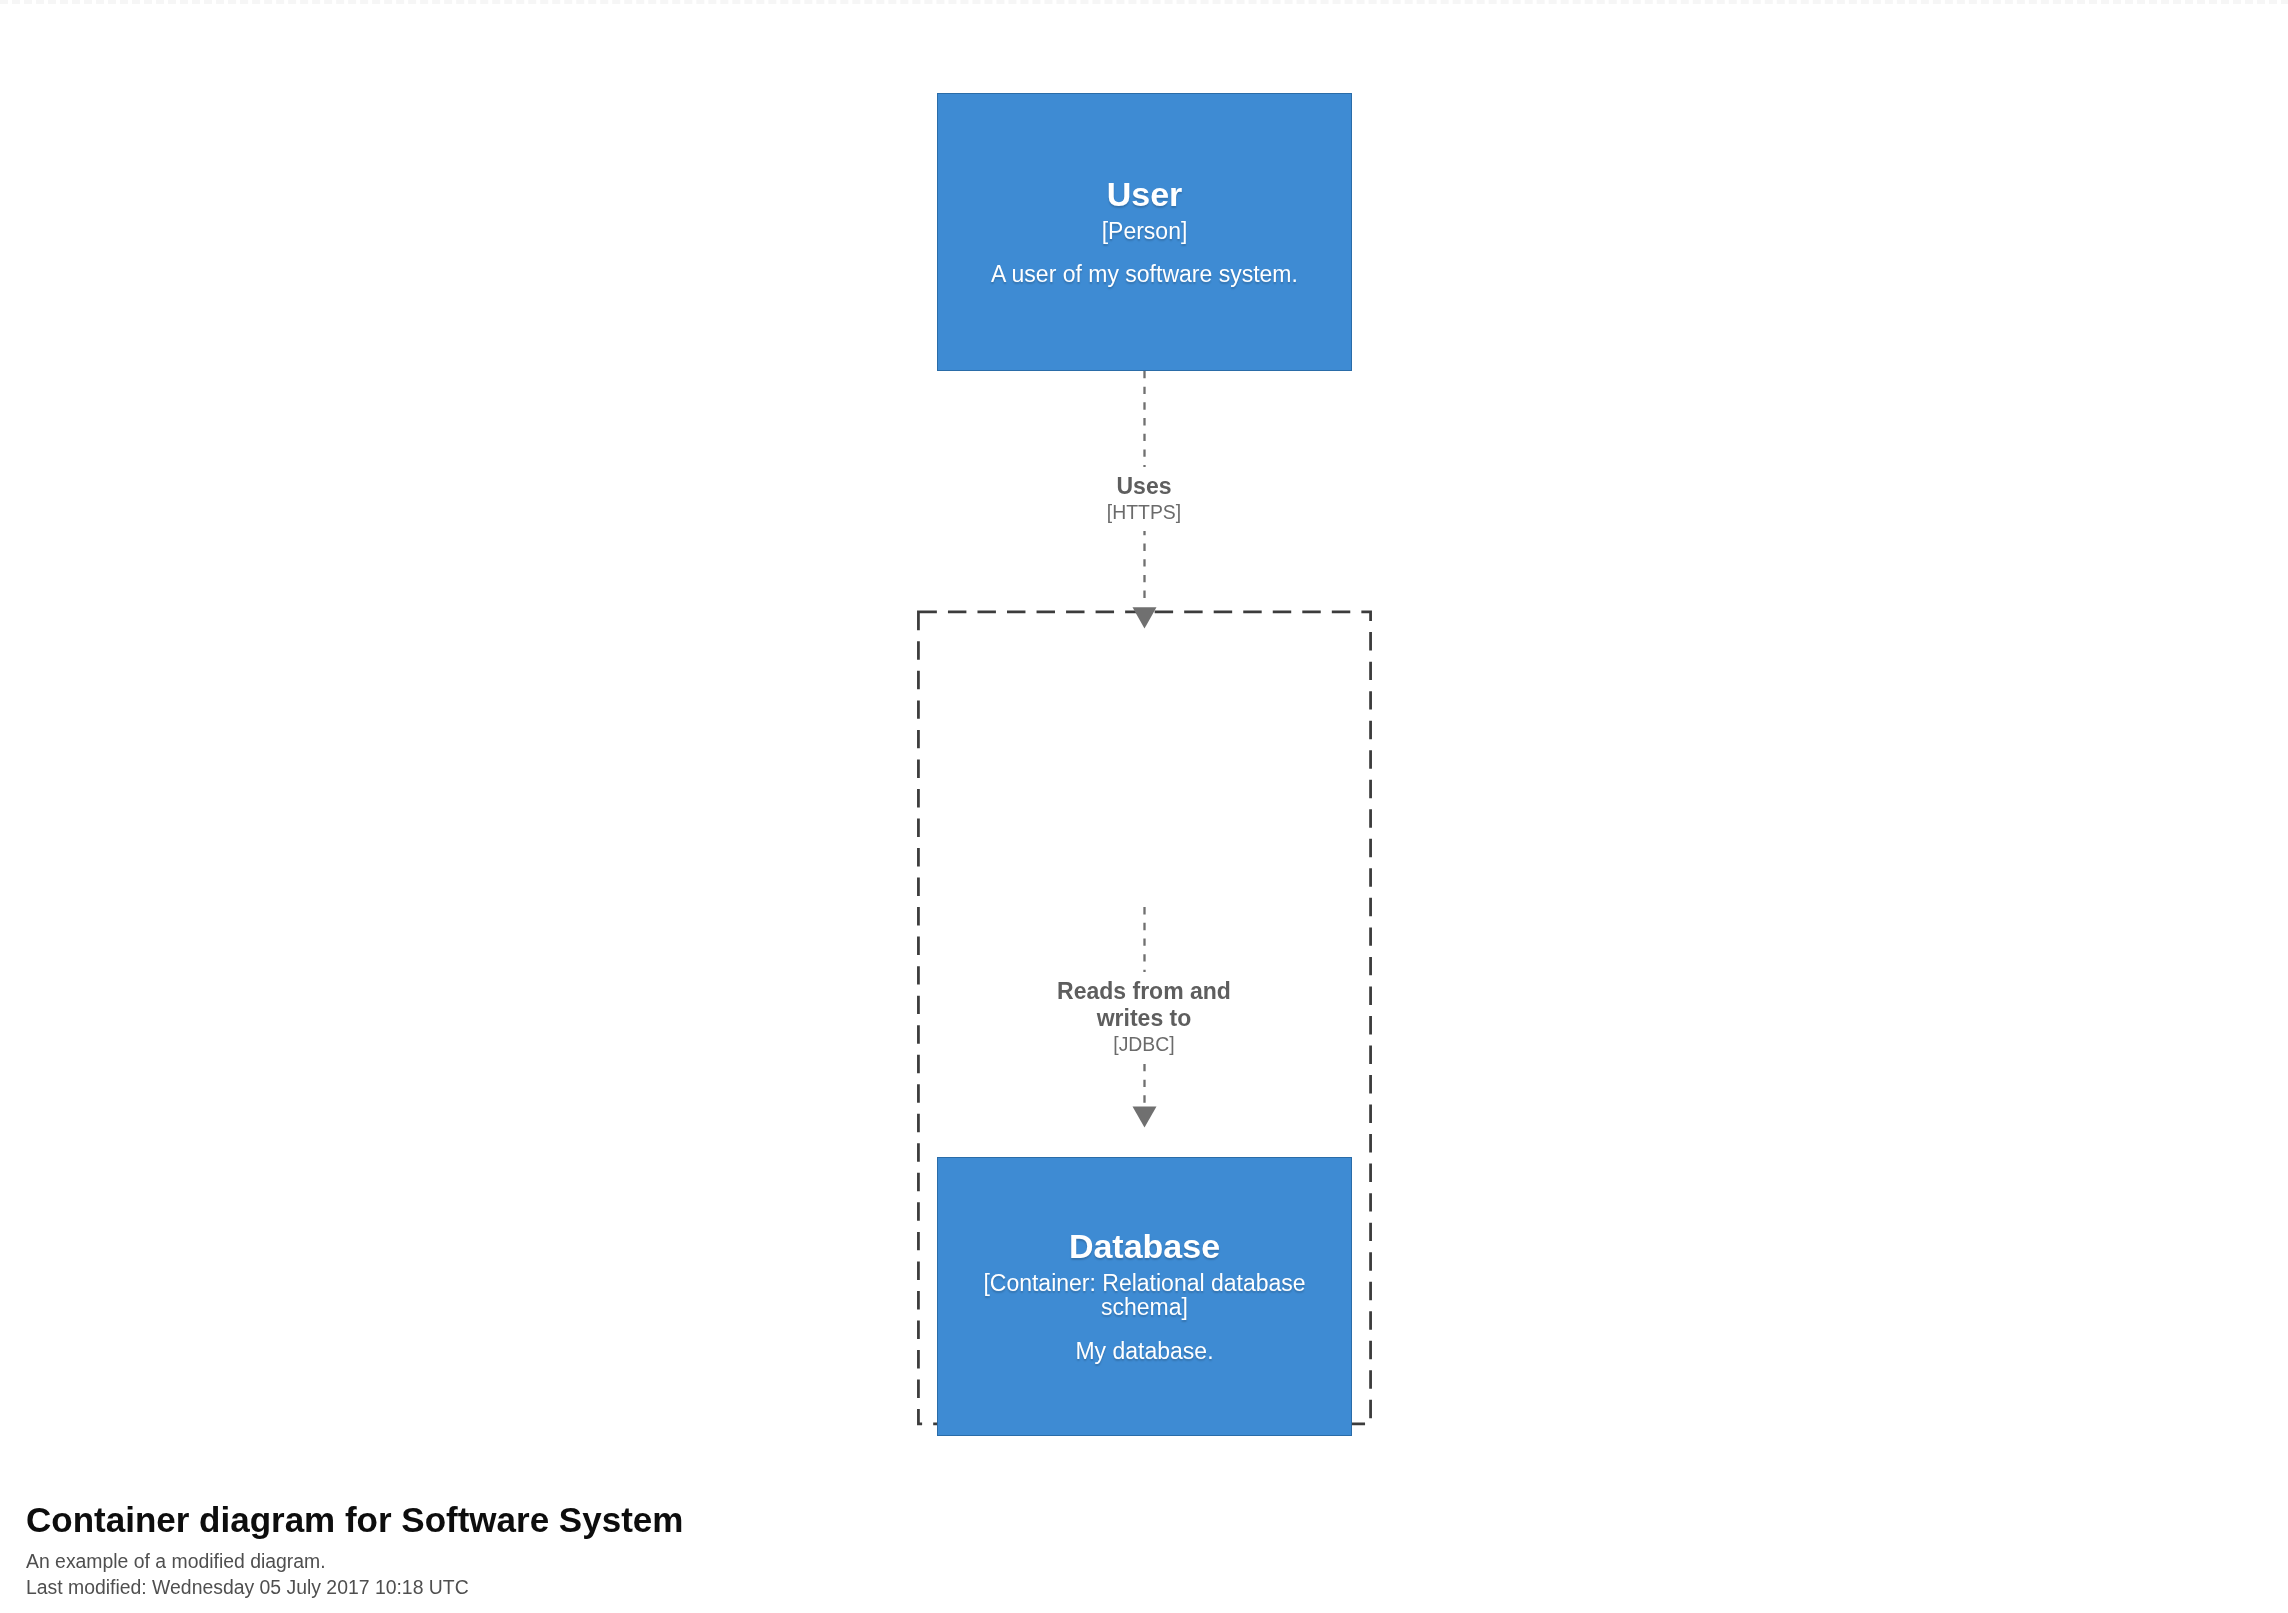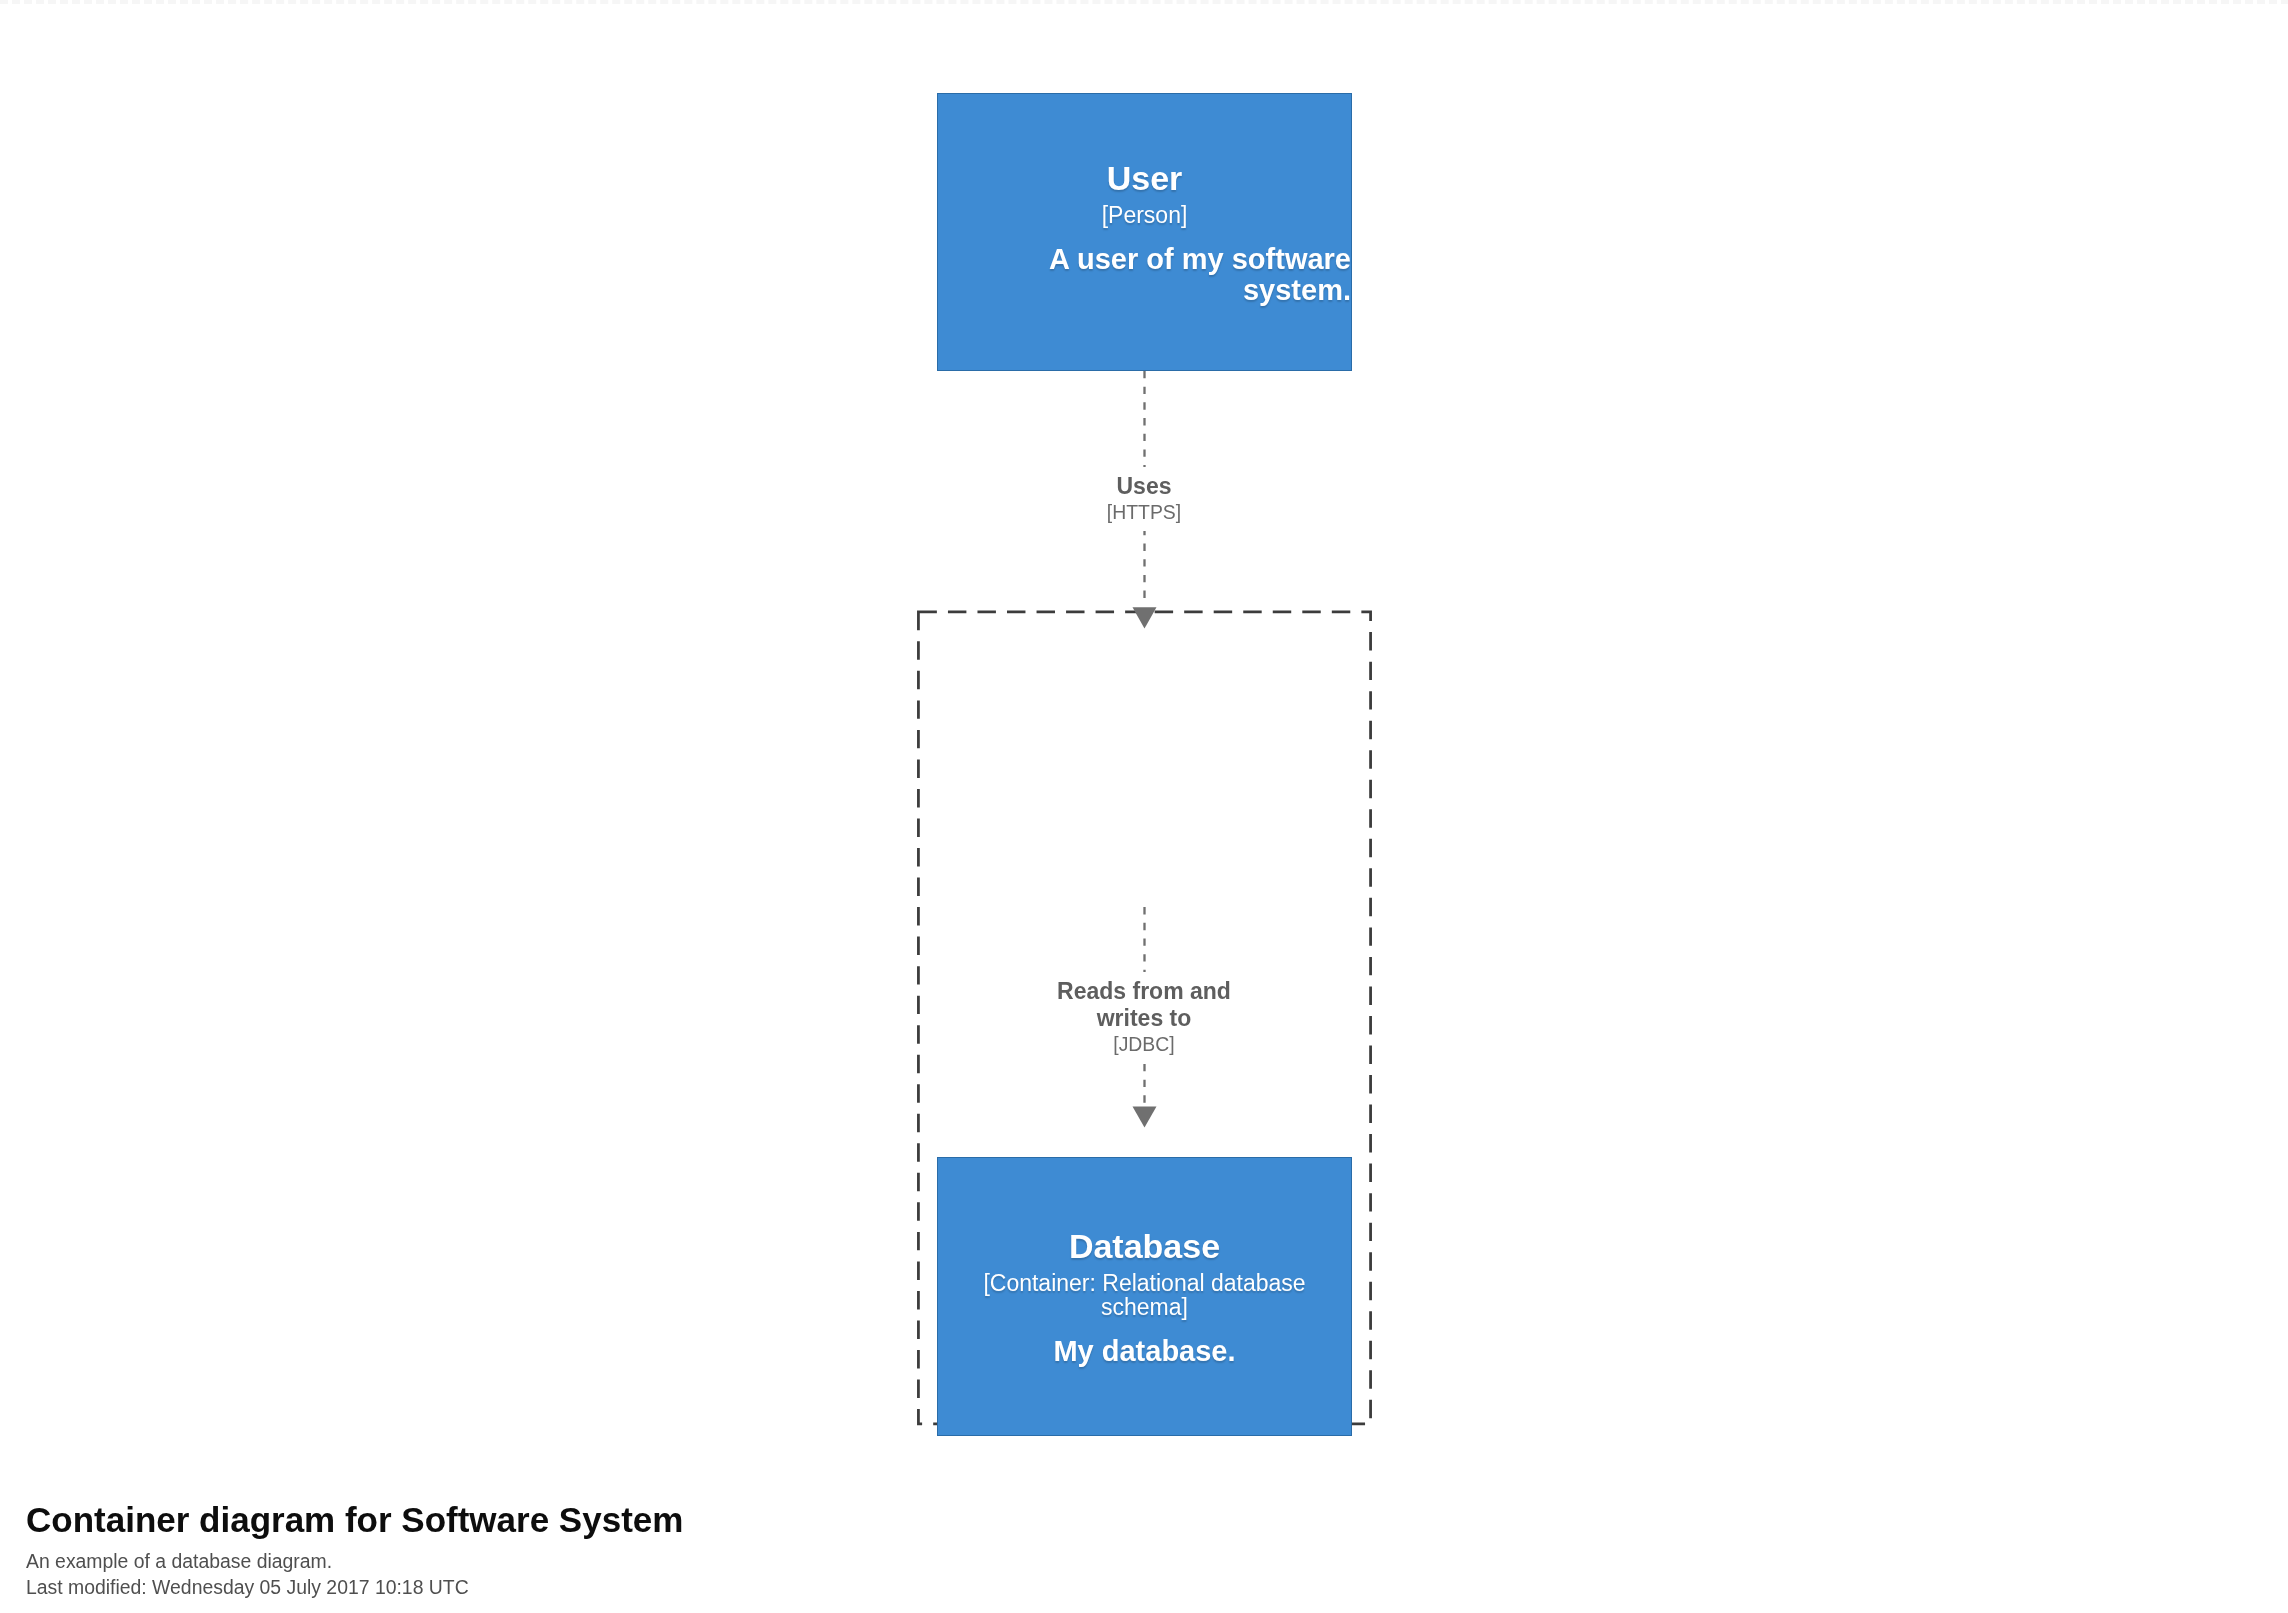--- a/index.html
+++ b/index.html
@@ -50,21 +50,21 @@
     text-align: center;
     text-shadow: 0 1.8px 1.8px rgba(0,0,0,0.18);
     cursor: default;
   }
   .el-user { left: 937px; top: 93px;  width: 415px; height: 278px; text-align: right; }
   .el-web  { left: 937px; top: 629px;  width: 415px; height: 278px; }
   .el-db   { left: 937px; top: 1129px; width: 415px; height: 279px; margin-top: 28px; }
 
   .el-name { font-size: 34px; font-weight: bold; line-height: 41px; margin-bottom: 3.7px; }
   .el-meta { font-size: 23px; line-height: 24px; margin-bottom: 16.6px; }
-  .el-desc { font-size: 29px; line-height: 31px; font-weight: bold; }
+  .el-desc { font-size: 23px; line-height: 31px; }
 
   .rel-label {
     position: absolute;
     left: 1144px;
     transform: translateX(-50%);
     background: #ffffff;
     padding: 5.5px 11px;
     text-align: center;
     color: var(--relationship-text, #5e5e5e);
   }
@@ -127,19 +127,19 @@
   </div>
 
   <div class="rel-label rel-label-2">
     <div class="rel-name">Reads from and writes to</div>
     <div class="rel-tech">[JDBC]</div>
   </div>
 
   <div class="footer">
     <h1 class="footer-title">Container diagram for Software System</h1>
     <div class="footer-sub">
-      <div>An example of a database diagram.</div>
+      <div>An example of a modified diagram.</div>
       <div>Last modified: Wednesday 05 July 2017 10:18 UTC</div>
     </div>
   </div>
 
 </div>
 
 
 </body></html>

